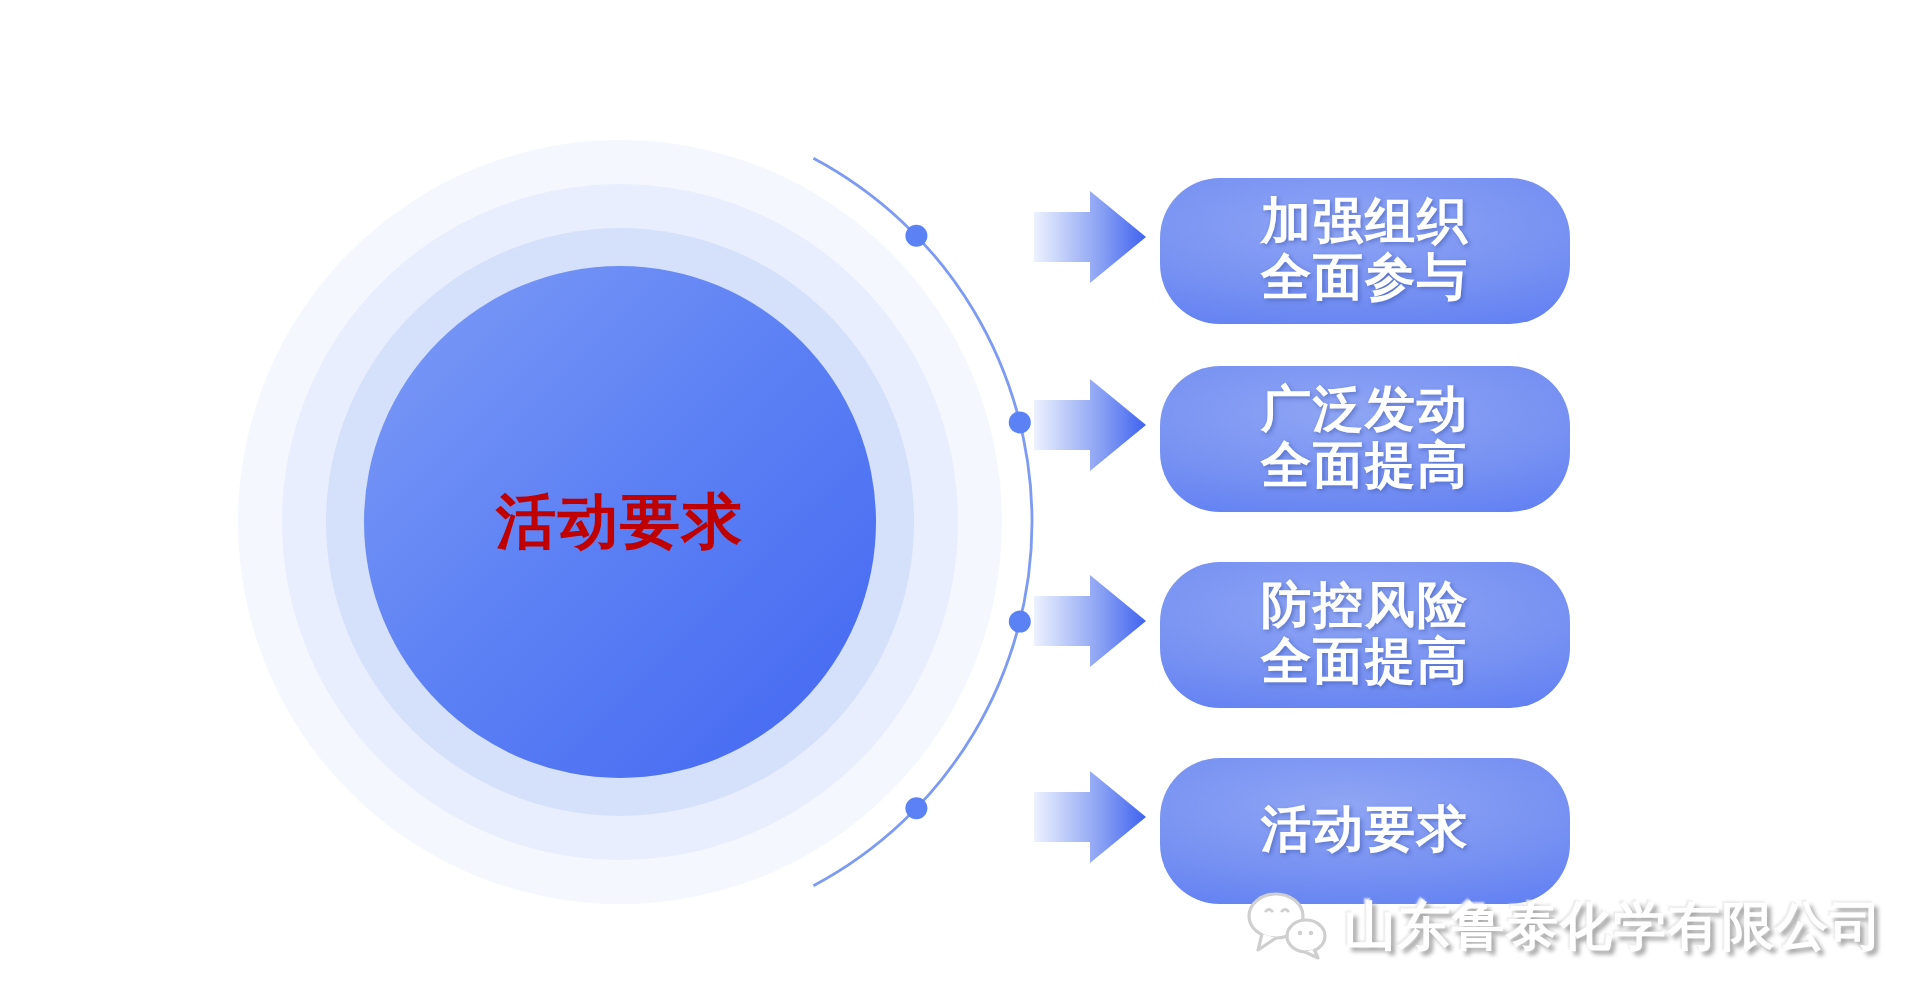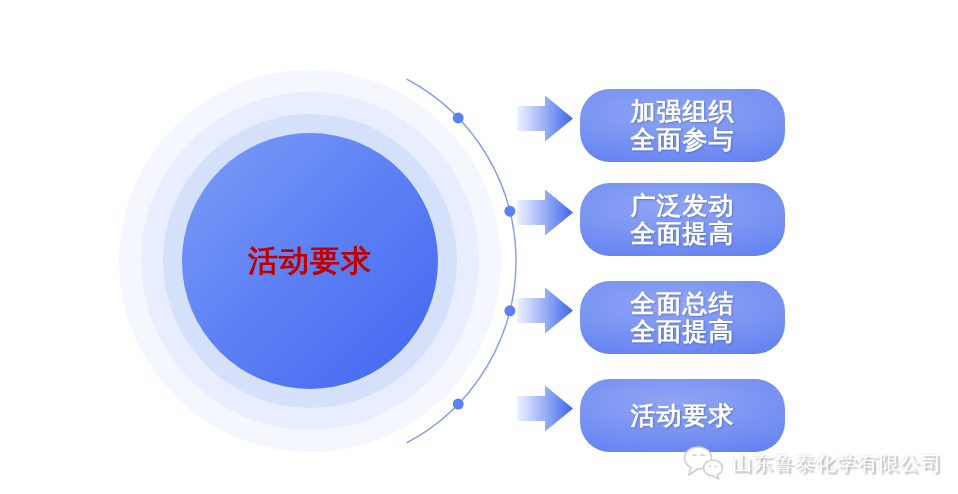--- a/index.html
+++ b/index.html
@@ -38,21 +38,21 @@
     font-size:25px;line-height:28px;font-weight:bold;color:#ffffff;
     letter-spacing:1px;white-space:nowrap;
     text-shadow:1px 1px 2px rgba(45,70,160,0.45);
   }
   
   .watermark{
     position:absolute;right:16px;bottom:13px;
     display:flex;align-items:center;gap:7px;
   }
   .watermark-text{
-    font-size:20px;font-weight:normal;color:#ffffff;letter-spacing:1px;white-space:nowrap;
+    font-size:26px;font-weight:bold;color:#ffffff;letter-spacing:1px;white-space:nowrap;
     text-shadow:2px 2px 2px var(--watermark-shadow), -1px -1px 1px #ededed;
   }
 </style>
 </head>
 <body>
 
 <div class="stage">
 
   <div class="ring ring-outer"></div>
   <div class="ring ring-mid"></div>
@@ -82,21 +82,21 @@
 
   <div class="pill pill-1">
     <span class="pill-line">加强组织</span>
     <span class="pill-line">全面参与</span>
   </div>
   <div class="pill pill-2">
     <span class="pill-line">广泛发动</span>
     <span class="pill-line">全面提高</span>
   </div>
   <div class="pill pill-3">
-    <span class="pill-line">全面总结</span>
+    <span class="pill-line">防控风险</span>
     <span class="pill-line">全面提高</span>
   </div>
   <div class="pill pill-4">
     <span class="pill-line">活动要求</span>
   </div>
 
   <div class="watermark">
     <svg width="44" height="36" viewBox="0 0 44 36" xmlns="http://www.w3.org/2000/svg">
       <ellipse cx="17" cy="13" rx="13.5" ry="11" fill="#ffffff" stroke="#cfcfcf" stroke-width="1.6"></ellipse>
       <path d="M10 22 L8 30 L17 24" fill="#ffffff" stroke="#cfcfcf" stroke-width="1.6" stroke-linejoin="round"></path>

